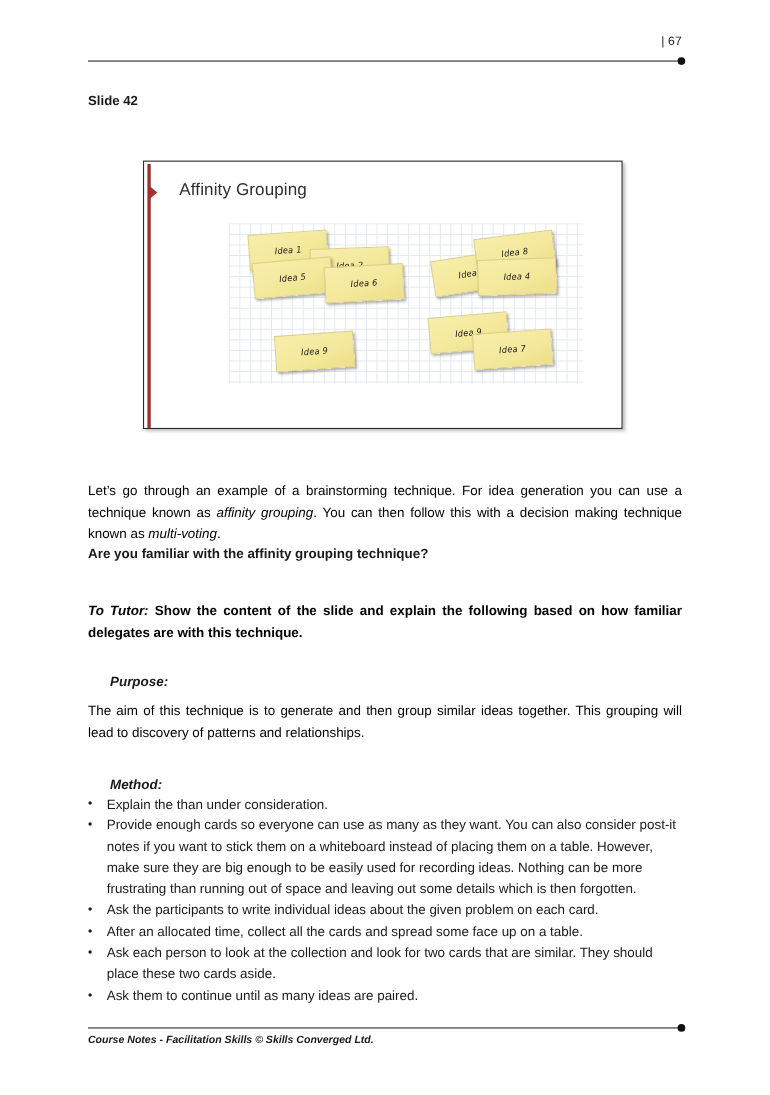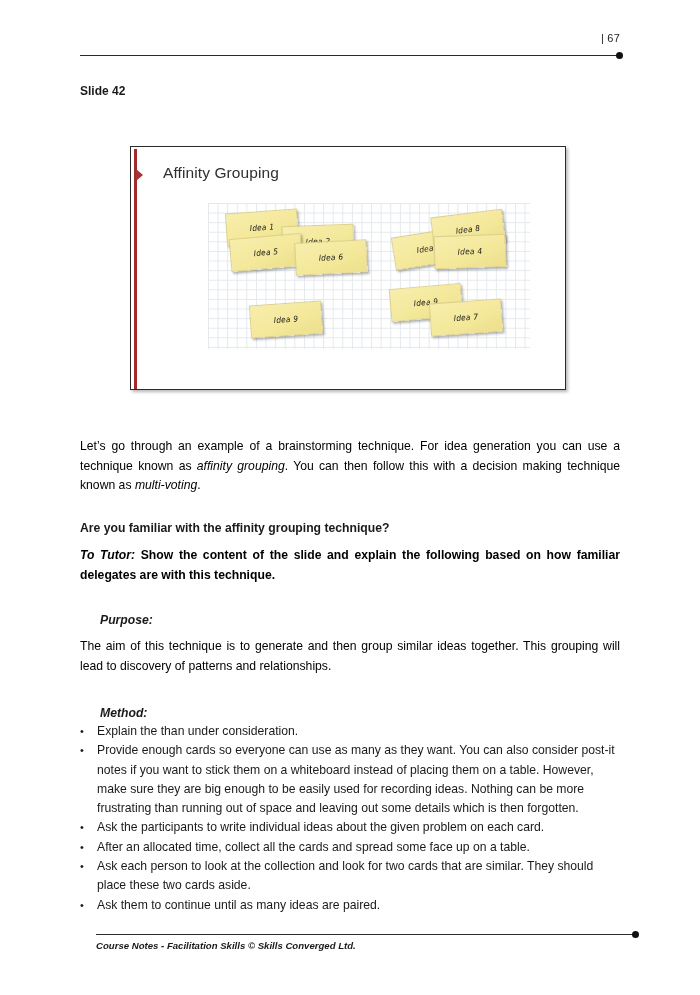--- a/index.html
+++ b/index.html
@@ -190,21 +190,21 @@
     line-height: 19.3px;
   }
   .bullet-body {
     flex: 1 1 auto;
     text-align: left;
   }
 
   
   .footer {
     position: absolute;
-    left: 96px;
+    left: 80px;
     top: 930px;
     width: 540px;
     height: 36px;
   }
   .footer-rule {
     position: absolute;
     left: 0;
     top: 4px;
     width: 540px;
     height: 1px;
@@ -281,21 +281,21 @@
         <div class="note" style="left: 222px; top: 98px; width: 72px; height: 33px; transform: rotate(-4deg); z-index: 19;">
           <span class="note-label">Idea 7</span>
         </div>
       </div>
   </div>
 
   <div class="body-text" id="intro-para" style="top:437px;">
     <span>Let’s go through an example of a brainstorming technique. For idea generation you can use a technique known as </span><span class="ital">affinity grouping</span><span>. You can then follow this with a decision making technique known as </span><span class="ital">multi-voting</span><span>.</span>
   </div>
 
-  <div class="heading bold" style="top:519px;">Are you familiar with the affinity grouping technique?</div>
+  <div class="heading bold" style="top:494px;">Are you familiar with the affinity grouping technique?</div>
 
   <div class="body-text" style="top:546px;font-weight:bold;">
     <span class="ital">To Tutor:</span><span> Show the content of the slide and explain the following based on how familiar delegates are with this technique.</span>
   </div>
 
   <div class="heading bi" style="top:611px;">Purpose:</div>
   <div class="body-text" style="top:637px;">The aim of this technique is to generate and then group similar ideas together. This grouping will lead to discovery of patterns and relationships.</div>
 
   <div class="heading bi" style="top:704px;">Method:</div>
   <div class="bullets" id="method-bullets" style="top:722px;">

